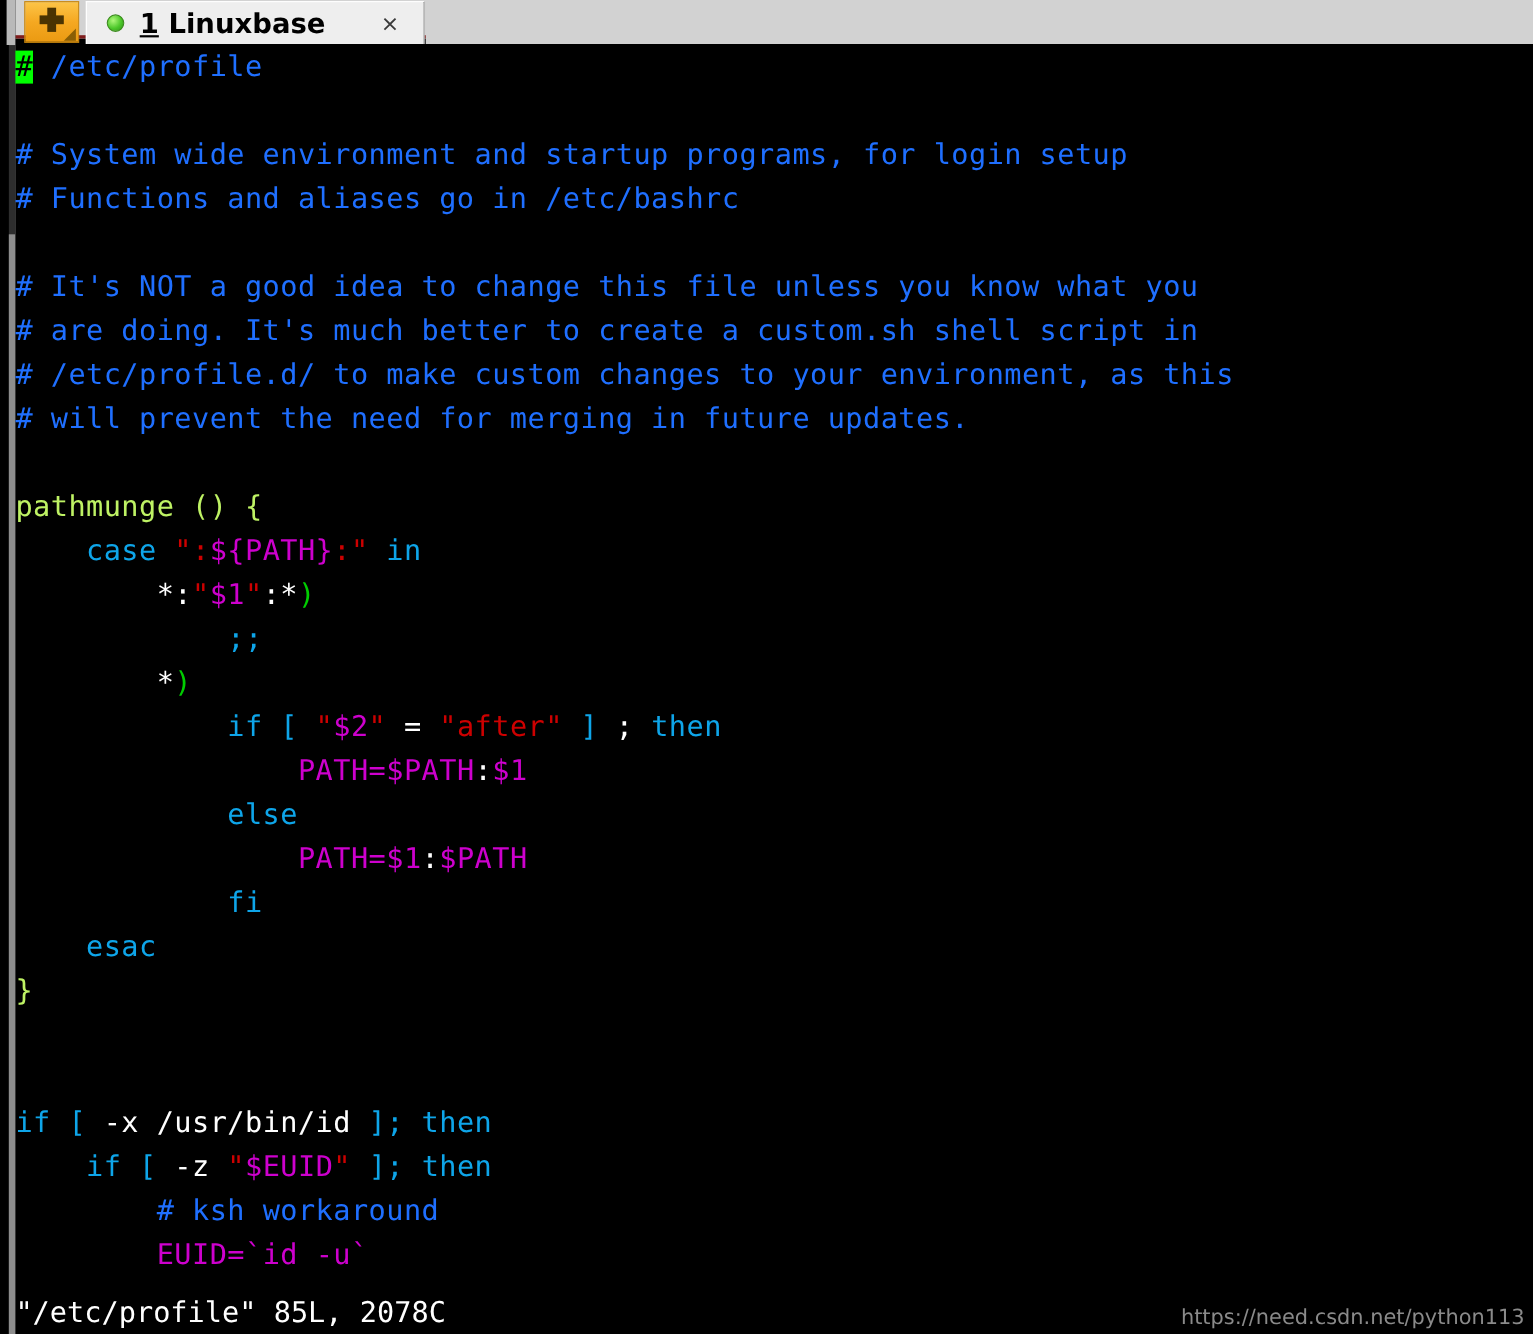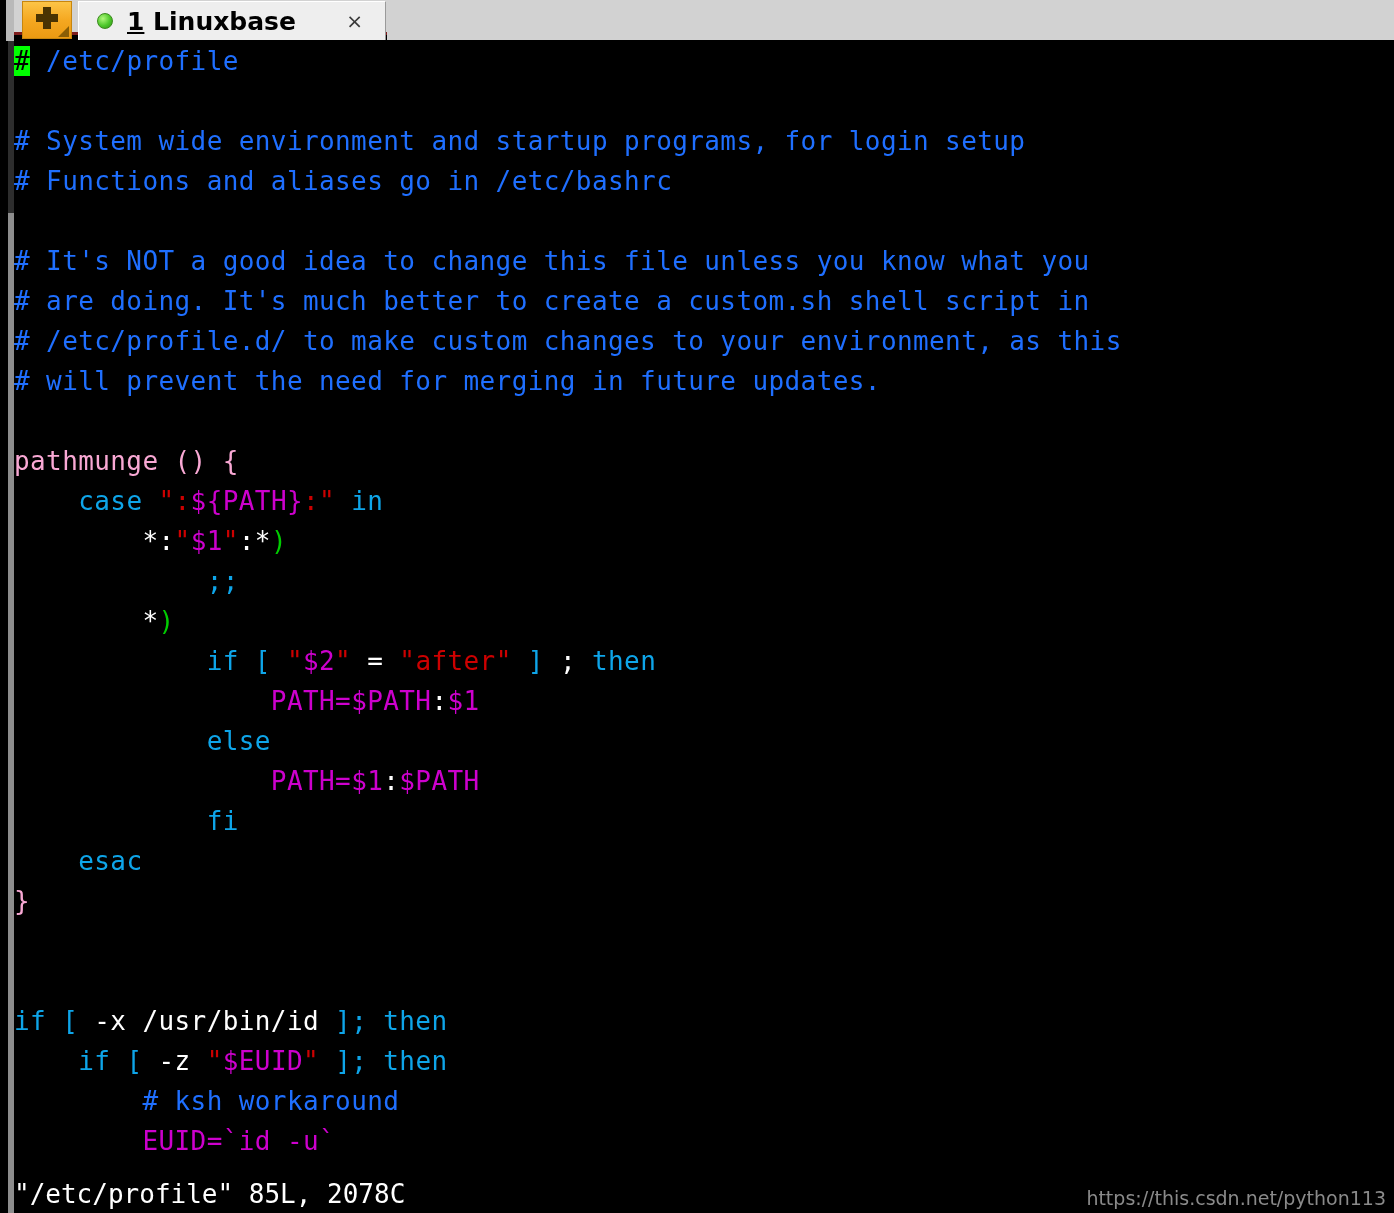--- a/index.html
+++ b/index.html
@@ -222,21 +222,21 @@
   }
   .row {
     height: 40px;
     white-space: pre;
   }
 
   
   .c-comment  { color: #1f6fff; }
   .c-white    { color: #ffffff; }
   .c-yellow   { color: #0ea5e9; }
-  .c-cyan     { color: #f9a8d4; }
+  .c-cyan     { color: #bef264; }
   .c-magenta  { color: #cd00cd; }
   .c-red      { color: #cd0000; }
   .c-green    { color: #00cd00; }
 
   .cursor {
     background: #00ff00;
     color: #000000;
   }
 
   
@@ -296,16 +296,16 @@
   <div class="terminal">
 
     <div class="scroll-track"></div>
     <div class="scroll-thumb"></div>
     <div class="scroll-left-fill"></div>
 
     <div class="screen" id="screen"><div class="row"><span class="cursor">#</span><span class="c-comment"> /etc/profile</span></div><div class="row">&nbsp;</div><div class="row"><span class="c-comment"># System wide environment and startup programs, for login setup</span></div><div class="row"><span class="c-comment"># Functions and aliases go in /etc/bashrc</span></div><div class="row">&nbsp;</div><div class="row"><span class="c-comment"># It's NOT a good idea to change this file unless you know what you</span></div><div class="row"><span class="c-comment"># are doing. It's much better to create a custom.sh shell script in</span></div><div class="row"><span class="c-comment"># /etc/profile.d/ to make custom changes to your environment, as this</span></div><div class="row"><span class="c-comment"># will prevent the need for merging in future updates.</span></div><div class="row">&nbsp;</div><div class="row"><span class="c-cyan">pathmunge () {</span></div><div class="row"><span class="c-white">    </span><span class="c-yellow">case</span><span class="c-white"> </span><span class="c-red">":</span><span class="c-magenta">${PATH}</span><span class="c-red">:"</span><span class="c-white"> </span><span class="c-yellow">in</span></div><div class="row"><span class="c-white">        </span><span class="c-white">*</span><span class="c-white">:</span><span class="c-red">"</span><span class="c-magenta">$1</span><span class="c-red">"</span><span class="c-white">:</span><span class="c-white">*</span><span class="c-green">)</span></div><div class="row"><span class="c-white">            </span><span class="c-yellow">;;</span></div><div class="row"><span class="c-white">        </span><span class="c-white">*</span><span class="c-green">)</span></div><div class="row"><span class="c-white">            </span><span class="c-yellow">if [</span><span class="c-white"> </span><span class="c-red">"</span><span class="c-magenta">$2</span><span class="c-red">"</span><span class="c-white"> = </span><span class="c-red">"after"</span><span class="c-white"> </span><span class="c-yellow">]</span><span class="c-white"> ; </span><span class="c-yellow">then</span></div><div class="row"><span class="c-white">                </span><span class="c-magenta">PATH=</span><span class="c-magenta">$PATH</span><span class="c-white">:</span><span class="c-magenta">$1</span></div><div class="row"><span class="c-white">            </span><span class="c-yellow">else</span></div><div class="row"><span class="c-white">                </span><span class="c-magenta">PATH=</span><span class="c-magenta">$1</span><span class="c-white">:</span><span class="c-magenta">$PATH</span></div><div class="row"><span class="c-white">            </span><span class="c-yellow">fi</span></div><div class="row"><span class="c-white">    </span><span class="c-yellow">esac</span></div><div class="row"><span class="c-cyan">}</span></div><div class="row">&nbsp;</div><div class="row">&nbsp;</div><div class="row"><span class="c-yellow">if [</span><span class="c-white"> -x /usr/bin/id </span><span class="c-yellow">];</span><span class="c-white"> </span><span class="c-yellow">then</span></div><div class="row"><span class="c-white">    </span><span class="c-yellow">if [</span><span class="c-white"> -z </span><span class="c-red">"</span><span class="c-magenta">$EUID</span><span class="c-red">"</span><span class="c-white"> </span><span class="c-yellow">];</span><span class="c-white"> </span><span class="c-yellow">then</span></div><div class="row"><span class="c-white">        </span><span class="c-comment"># ksh workaround</span></div><div class="row"><span class="c-white">        </span><span class="c-magenta">EUID=</span><span class="c-magenta">`id -u`</span></div></div>
 
     <div class="statusline">"/etc/profile" 85L, 2078C</div>
 
-    <div class="watermark">https://this.csdn.net/python113</div>
+    <div class="watermark">https://need.csdn.net/python113</div>
   </div>
 
 </div>
 
 </body></html>

